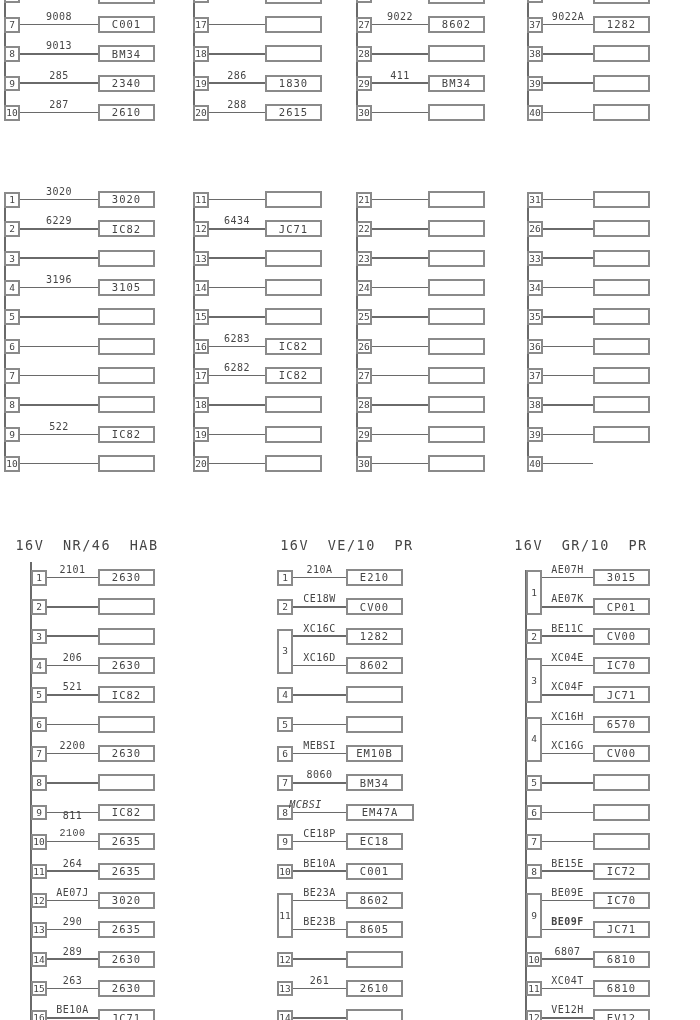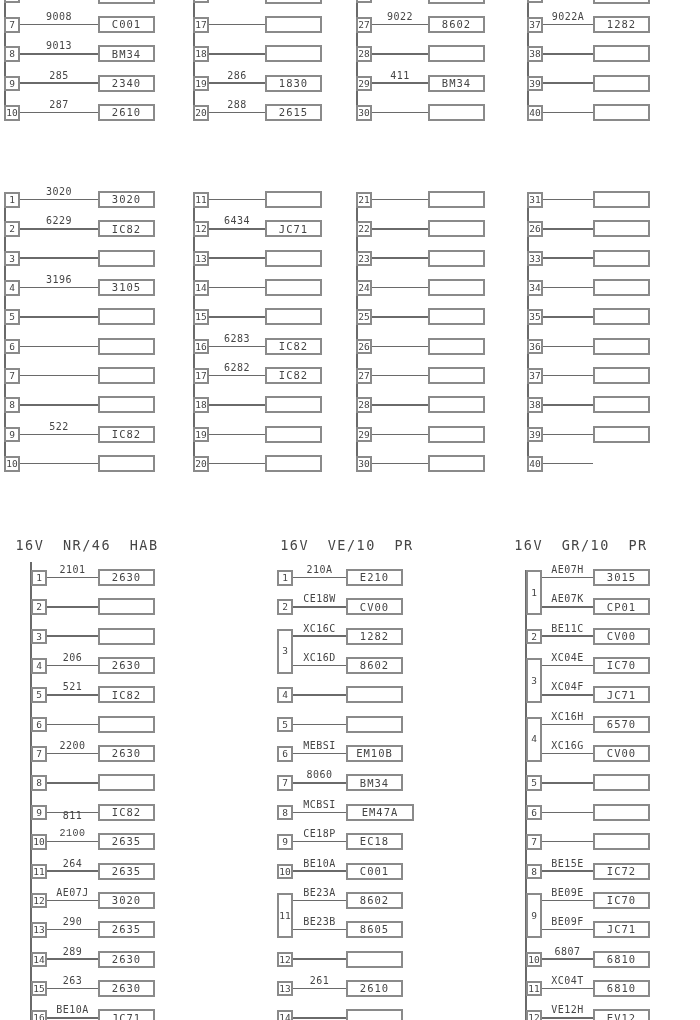--- a/index.html
+++ b/index.html
@@ -318,21 +318,21 @@
     <div class="pin" style="left: 277px; top: 746.1px; width: 16px; height: 15.5px;">6</div>
     <div class="wire" style="left: 293px; top: 752.85px; width: 53px;"></div>
     <div class="wlabel" style="left: 295px; top: 739.1px; width: 49px;">MEBSI</div>
     <div class="tbox" style="left: 346px; top: 745.1px; width: 57px; height: 17px;">EM10B</div>
     <div class="pin" style="left: 277px; top: 775.45px; width: 16px; height: 15.5px;">7</div>
     <div class="wire" style="left: 293px; top: 782.2px; width: 53px;"></div>
     <div class="wlabel" style="left: 295px; top: 768.45px; width: 49px;">8060</div>
     <div class="tbox" style="left: 346px; top: 774.45px; width: 57px; height: 17px;">BM34</div>
     <div class="pin" style="left: 277px; top: 804.8px; width: 16px; height: 15.5px;">8</div>
     <div class="wire" style="left: 293px; top: 811.55px; width: 53px;"></div>
-    <div class="wlabel" style="left: 295px; top: 797.8px; width: 49px;">MCBSI</div>
+    <div class="wlabel" style="left: 281px; top: 797.8px; width: 49px; font-style: italic;">MCBSI</div>
     <div class="tbox" style="left: 346px; top: 803.8px; width: 68px; height: 17px;">EM47A</div>
     <div class="pin" style="left: 277px; top: 834.15px; width: 16px; height: 15.5px;">9</div>
     <div class="wire" style="left: 293px; top: 840.9px; width: 53px;"></div>
     <div class="wlabel" style="left: 295px; top: 827.15px; width: 49px;">CE18P</div>
     <div class="tbox" style="left: 346px; top: 833.15px; width: 57px; height: 17px;">EC18</div>
     <div class="pin" style="left: 277px; top: 863.5px; width: 16px; height: 15.5px;">10</div>
     <div class="wire" style="left: 293px; top: 870.25px; width: 53px;"></div>
     <div class="wlabel" style="left: 295px; top: 856.5px; width: 49px;">BE10A</div>
     <div class="tbox" style="left: 346px; top: 862.5px; width: 57px; height: 17px;">C001</div>
     <div class="pin" style="left: 277px; top: 892.85px; width: 16px; height: 44.85px;">11</div>
@@ -389,21 +389,21 @@
     <div class="tbox" style="left: 593px; top: 833.15px; width: 57px; height: 17px;"></div>
     <div class="pin" style="left: 526px; top: 863.5px; width: 16px; height: 15.5px;">8</div>
     <div class="wire" style="left: 542px; top: 870.25px; width: 51px;"></div>
     <div class="wlabel" style="left: 544px; top: 856.5px; width: 47px;">BE15E</div>
     <div class="tbox" style="left: 593px; top: 862.5px; width: 57px; height: 17px;">IC72</div>
     <div class="pin" style="left: 526px; top: 892.85px; width: 16px; height: 44.85px;">9</div>
     <div class="wire" style="left: 542px; top: 899.6px; width: 51px;"></div>
     <div class="wlabel" style="left: 544px; top: 885.85px; width: 47px;">BE09E</div>
     <div class="tbox" style="left: 593px; top: 891.85px; width: 57px; height: 17px;">IC70</div>
     <div class="wire" style="left: 542px; top: 928.95px; width: 51px;"></div>
-    <div class="wlabel" style="left: 544px; top: 915.2px; width: 47px;">BE09F</div>
+    <div class="wlabel" style="left: 544px; top: 915.2px; width: 47px; font-weight: bold;">BE09F</div>
     <div class="tbox" style="left: 593px; top: 921.2px; width: 57px; height: 17px;">JC71</div>
     <div class="pin" style="left: 526px; top: 951.55px; width: 16px; height: 15.5px;">10</div>
     <div class="wire" style="left: 542px; top: 958.3px; width: 51px;"></div>
     <div class="wlabel" style="left: 544px; top: 944.55px; width: 47px;">6807</div>
     <div class="tbox" style="left: 593px; top: 950.55px; width: 57px; height: 17px;">6810</div>
     <div class="pin" style="left: 526px; top: 980.9px; width: 16px; height: 15.5px;">11</div>
     <div class="wire" style="left: 542px; top: 987.65px; width: 51px;"></div>
     <div class="wlabel" style="left: 544px; top: 973.9px; width: 47px;">XC04T</div>
     <div class="tbox" style="left: 593px; top: 979.9px; width: 57px; height: 17px;">6810</div>
     <div class="pin" style="left: 526px; top: 1010.25px; width: 16px; height: 15.5px;">12</div>

